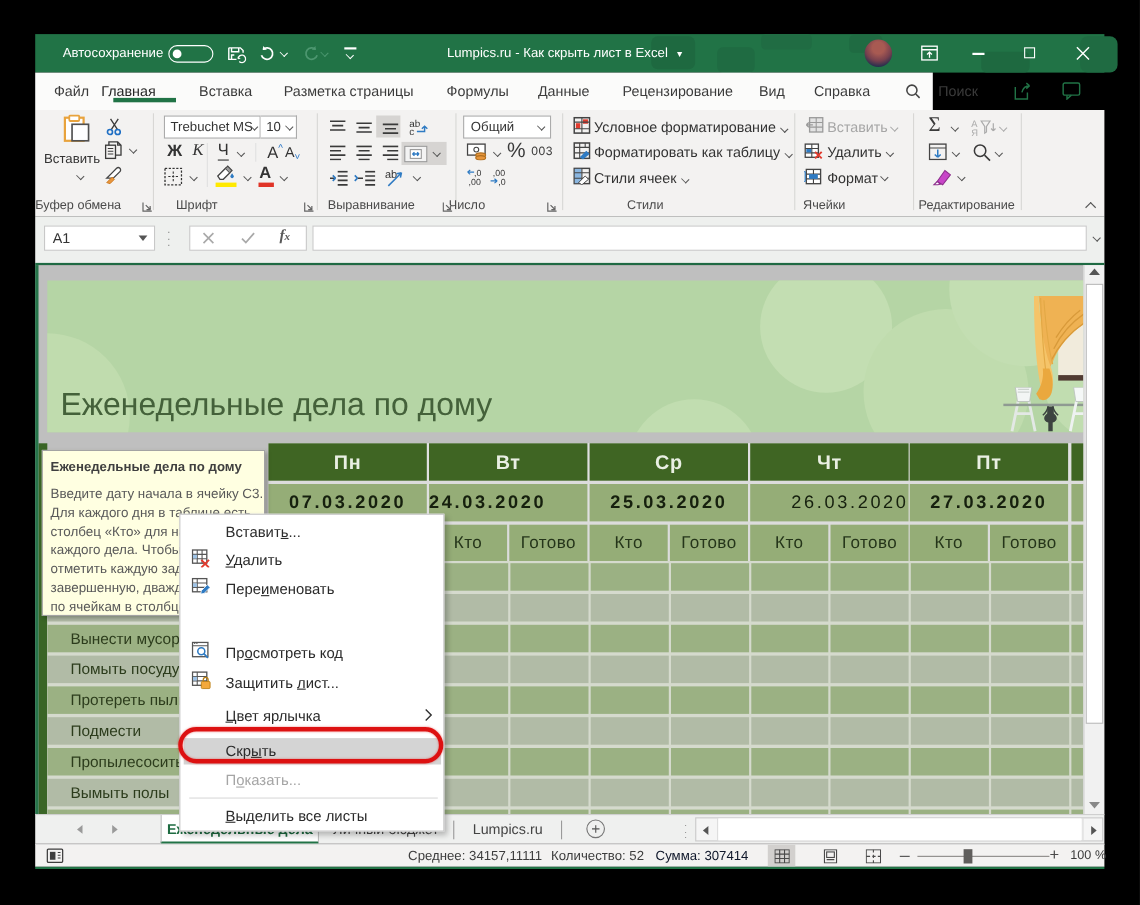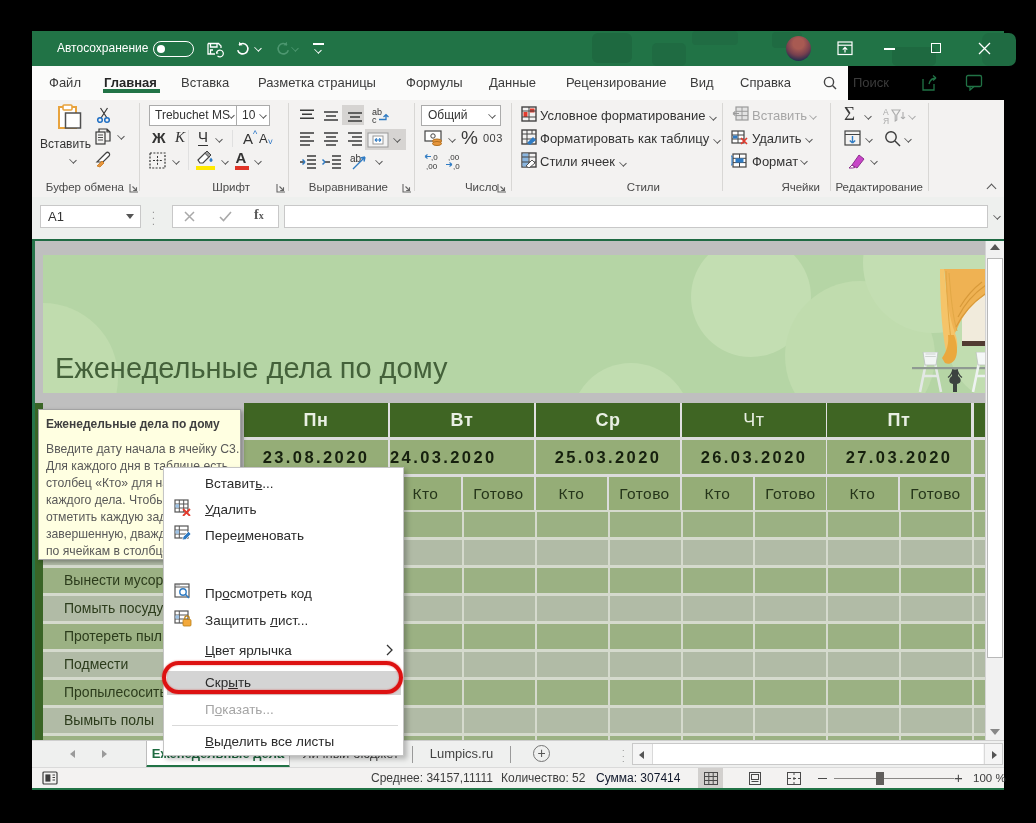--- a/index.html
+++ b/index.html
@@ -9,21 +9,21 @@
 
 #title{left:32px;top:31px;width:972px;height:35px;background:#217346;color:#fff}
 #menurow{left:32px;top:66px;width:816px;height:34px;background:#fbfbfa}
 #ribbon{left:32px;top:100px;width:972px;height:97px;background:#f3f2f1}
 #fbar{left:32px;top:197px;width:972px;height:44px;background:#eef0ee}
 #sheet{left:32px;top:241px;width:972px;height:499px;background:#bfbfbf;overflow:hidden}
 #tabbar{left:32px;top:740px;width:972px;height:27px;background:#eff0ef;border-top:1px solid #cfcfcf}
 #status{left:32px;top:767px;width:972px;height:21px;background:#f3f2f1;border-top:1px solid #dadada}
 #bottomline{left:32px;top:788px;width:972px;height:2px;background:#217346}
 .mtab{position:absolute;top:0;height:34px;line-height:34px;font-size:13px;color:#3b3b3b}
-.grplabel{position:absolute;top:81px;font-size:11.5px;color:#4a4a4a;text-align:right}
+.grplabel{position:absolute;top:81px;font-size:11.5px;color:#4a4a4a;text-align:left}
 .gsep{position:absolute;top:3px;height:88px;width:1px;background:#d8d7d5}
 .chev{display:inline-block;width:6px;height:6px;border-right:1.4px solid #555;border-bottom:1.4px solid #555;transform:rotate(45deg) scale(1,0.8);vertical-align:middle}
 .chevw{border-color:#fff}
 .rlbl{font-size:13px;color:#333}
 .mi{position:absolute;left:41px;height:26px;line-height:26px;font-size:13.5px;color:#2b2b2b;white-space:nowrap}
 </style>
 </head>
 <body>
 <div id="c">
   <div class="a" id="title">
@@ -47,35 +47,36 @@
       <path d="M3.2 0.8 L3 4.4 L6.6 4.2" fill="#fff" stroke="none"></path>
     </svg>
     <span class="chev chevw a" style="left:223px;top:14px"></span>
     <svg class="a" style="left:242px;top:10px" width="16" height="16" viewBox="0 0 16 16" fill="none" stroke="#4d9770" stroke-width="1.6">
       <path d="M13 4 a5.2 5.2 0 1 0 1.3 5.2"></path>
       <path d="M12.8 0.8 L13 4.4 L9.4 4.2" fill="#4d9770" stroke="none"></path>
     </svg>
     <span class="chev a" style="left:260px;top:14px;border-color:#4d9770"></span>
     <div class="a" style="left:281px;top:12px;width:11px;height:1.6px;background:#fff"></div>
     <span class="chev chevw a" style="left:283px;top:16px"></span>
+    <div class="a" style="left:262px;top:0;width:440px;height:35px;line-height:35px;font-size:12px;color:#fff;text-align:center">Lumpics.ru - Как скрыть лист в Excel&nbsp;&nbsp;<span style="font-size:8px">▼</span></div>
     <div class="a" style="left:754px;top:5px;width:25px;height:25px;border-radius:50%;background:radial-gradient(circle at 50% 30%,#a85a52 0 25%,#77404e 55%,#252e4e 80%,#1a2240 100%)"></div>
     <svg class="a" style="left:805px;top:10px" width="16" height="15" viewBox="0 0 16 15" fill="none" stroke="#fff" stroke-width="1.2">
       <rect x="1" y="1" width="14" height="12.5"></rect>
       <path d="M1 4.2 L15 4.2"></path>
       <path d="M8 11.5 L8 6.5 M5.8 8.6 L8 6.4 L10.2 8.6"></path>
     </svg>
     <div class="a" style="left:852px;top:17px;width:11px;height:1.6px;background:#fff"></div>
     <div class="a" style="left:899px;top:12px;width:10px;height:10px;border:1.3px solid #fff"></div>
     <svg class="a" style="left:946px;top:11px" width="13" height="13" viewBox="0 0 13 13" stroke="#fff" stroke-width="1.3">
       <path d="M1 1 L12 12 M12 1 L1 12"></path>
     </svg>
   </div>
   <div class="a" id="menurow">
     <span class="mtab" style="left:17px">Файл</span>
-    <span class="mtab" style="left:72px;color:#262626;font-weight:bold">Главная</span>
+    <span class="mtab" style="left:60px;color:#262626;font-weight:normal">Главная</span>
     <div class="a" style="left:71px;top:23px;width:57px;height:3.5px;background:#217346"></div>
     <span class="mtab" style="left:149px">Вставка</span>
     <span class="mtab" style="left:226px">Разметка страницы</span>
     <span class="mtab" style="left:374px">Формулы</span>
     <span class="mtab" style="left:457px">Данные</span>
     <span class="mtab" style="left:534px">Рецензирование</span>
     <span class="mtab" style="left:658px">Вид</span>
     <span class="mtab" style="left:708px">Справка</span>
     <svg class="a" style="left:791px;top:10px" width="14" height="14" viewBox="0 0 14 14" fill="none" stroke="#444" stroke-width="1.4">
       <circle cx="6" cy="6" r="4.6"></circle>
@@ -301,21 +302,21 @@
     <div class="a" style="left:8px;top:8px;width:101px;height:23px;background:#fff;border:1px solid #c8c8c8;font-size:13px;color:#333;line-height:21px;padding-left:7px">A1</div>
     <div class="a" style="left:94px;top:17px;width:0;height:0;border-left:4.5px solid transparent;border-right:4.5px solid transparent;border-top:5px solid #555"></div>
     <div class="a" style="left:120px;top:10px;width:3px;height:19px;color:#8b8b8b;font-size:10px;line-height:6px">.<br>.<br>.</div>
     <div class="a" style="left:140px;top:8px;width:107px;height:23px;background:#fff;border:1px solid #c8c8c8"></div>
     <svg class="a" style="left:152px;top:14px" width="11" height="11" viewBox="0 0 11 11" stroke="#a9a9a9" stroke-width="1.5">
         <path d="M1 1 L10 10 M10 1 L1 10"></path>
       </svg>
     <svg class="a" style="left:187px;top:14px" width="13" height="11" viewBox="0 0 13 11" fill="none" stroke="#a9a9a9" stroke-width="1.6">
         <path d="M1 6 L4.5 9.5 L12 1"></path>
       </svg>
-    <div class="a" style="left:222px;top:10px;font-size:14px;font-family:'Liberation Serif',serif;color:#595959;font-weight:bold">f<span style="font-size:10px">x</span></div>
+    <div class="a" style="left:222px;top:10px;font-size:14px;font-style:italic;font-family:'Liberation Serif',serif;color:#595959;font-weight:bold">f<span style="font-size:10px">x</span></div>
     <div class="a" style="left:252px;top:8px;width:704px;height:23px;background:#fff;border:1px solid #c8c8c8"></div>
     <span class="chev a" style="left:962px;top:16px"></span>
   </div>
   <div class="a" style="left:32px;top:239px;width:972px;height:2px;background:#1f6a43"></div>
   <div class="a" style="left:32px;top:241px;width:3px;height:499px;background:#26744a;z-index:3"></div>
   <div class="a" id="sheet">
 
     <div class="a" style="left:11px;top:14px;width:942px;height:138px;background:#b5d5a5;overflow:hidden">
       <div class="a" style="left:648px;top:-18px;width:120px;height:120px;border-radius:50%;background:#c3deb2"></div>
       <div class="a" style="left:742px;top:26px;width:150px;height:150px;border-radius:50%;background:#c0dcae"></div>
@@ -346,29 +347,29 @@
       <div class="a" style="left:12px;top:97px;font-size:29px;color:#44613a">Еженедельные дела по дому</div>
     </div>
 
     <div class="a" style="left:3px;top:162px;width:8px;height:337px;background:#3a6526"></div>
 
     <div class="a" style="left:212px;top:162px;width:743px;height:107px;background:#dcdcdc"></div>
     <div id="hdrrow" class="a" style="left:212px;top:162px;width:743px;height:34px;background:#e0e0e0">
         <div class="a" style="left:0px;top:0;width:144px;height:34px;background:#3f6523;color:#e9efe3;font-weight:bold;font-size:18px;letter-spacing:0.6px;text-align:center;line-height:34px">Пн</div>
         <div class="a" style="left:146px;top:0;width:144px;height:34px;background:#3f6523;color:#e9efe3;font-weight:bold;font-size:18px;letter-spacing:0.6px;text-align:center;line-height:34px">Вт</div>
         <div class="a" style="left:292px;top:0;width:144px;height:34px;background:#3f6523;color:#e9efe3;font-weight:bold;font-size:18px;letter-spacing:0.6px;text-align:center;line-height:34px">Ср</div>
-        <div class="a" style="left:438px;top:0;width:144px;height:34px;background:#3f6523;color:#e9efe3;font-weight:normal;font-size:18px;letter-spacing:0.6px;text-align:center;line-height:34px">Чт</div>
+        <div class="a" style="left:438px;top:0;width:144px;height:34px;background:#3f6523;color:#e9efe3;font-weight:bold;font-size:18px;letter-spacing:0.6px;text-align:center;line-height:34px">Чт</div>
         <div class="a" style="left:583px;top:0;width:144px;height:34px;background:#3f6523;color:#e9efe3;font-weight:bold;font-size:18px;letter-spacing:0.6px;text-align:center;line-height:34px">Пт</div>
         <div class="a" style="left:730px;top:0;width:13px;height:34px;background:#3f6523"></div>
       </div>
     <div id="daterow" class="a" style="left:212px;top:199px;width:743px;height:34px;background:#e0e0e0">
-        <div class="a" style="left:0px;top:0;width:144px;height:34px;background:#95ad77;color:#16200e;font-weight:bold;font-size:16.5px;letter-spacing:2.4px;text-align:center;line-height:35px">23.08.2020</div>
+        <div class="a" style="left:0px;top:0;width:144px;height:34px;background:#95ad77;color:#16200e;font-weight:bold;font-size:16.5px;letter-spacing:2.4px;text-align:center;line-height:35px">07.03.2020</div>
         <div class="a" style="left:146px;top:0;width:144px;height:34px;background:#95ad77;color:#16200e;font-weight:bold;font-size:16.5px;letter-spacing:2.4px;text-align:left;line-height:35px">24.03.2020</div>
         <div class="a" style="left:292px;top:0;width:144px;height:34px;background:#95ad77;color:#16200e;font-weight:bold;font-size:16.5px;letter-spacing:2.4px;text-align:center;line-height:35px">25.03.2020</div>
-        <div class="a" style="left:438px;top:0;width:144px;height:34px;background:#95ad77;color:#16200e;font-weight:bold;font-size:16.5px;letter-spacing:2.4px;text-align:center;line-height:35px">26.03.2020</div>
+        <div class="a" style="left:438px;top:0;width:144px;height:34px;background:#95ad77;color:#16200e;font-weight:normal;font-size:16.5px;letter-spacing:2.4px;text-align:right;line-height:35px">26.03.2020</div>
         <div class="a" style="left:583px;top:0;width:144px;height:34px;background:#95ad77;color:#16200e;font-weight:bold;font-size:16.5px;letter-spacing:2.4px;text-align:center;line-height:35px">27.03.2020</div>
         <div class="a" style="left:730px;top:0;width:13px;height:34px;background:#95ad77"></div>
       </div>
     <div id="ktorow" class="a" style="left:212px;top:236px;width:743px;height:33px;background:#dcdcdc">
         <div class="a" style="left:0px;top:0;width:71px;height:33px;background:#95ad77;color:#25351a;font-size:15.5px;letter-spacing:0.4px;text-align:center;line-height:33px">Кто</div>
         <div class="a" style="left:73px;top:0;width:71px;height:33px;background:#95ad77;color:#25351a;font-size:15.5px;letter-spacing:0.4px;text-align:center;line-height:33px">Готово</div>
         <div class="a" style="left:146px;top:0;width:71px;height:33px;background:#95ad77;color:#25351a;font-size:15.5px;letter-spacing:0.4px;text-align:center;line-height:33px">Кто</div>
         <div class="a" style="left:219px;top:0;width:71px;height:33px;background:#95ad77;color:#25351a;font-size:15.5px;letter-spacing:0.4px;text-align:center;line-height:33px">Готово</div>
         <div class="a" style="left:292px;top:0;width:71px;height:33px;background:#95ad77;color:#25351a;font-size:15.5px;letter-spacing:0.4px;text-align:center;line-height:33px">Кто</div>
         <div class="a" style="left:365px;top:0;width:71px;height:33px;background:#95ad77;color:#25351a;font-size:15.5px;letter-spacing:0.4px;text-align:center;line-height:33px">Готово</div>

